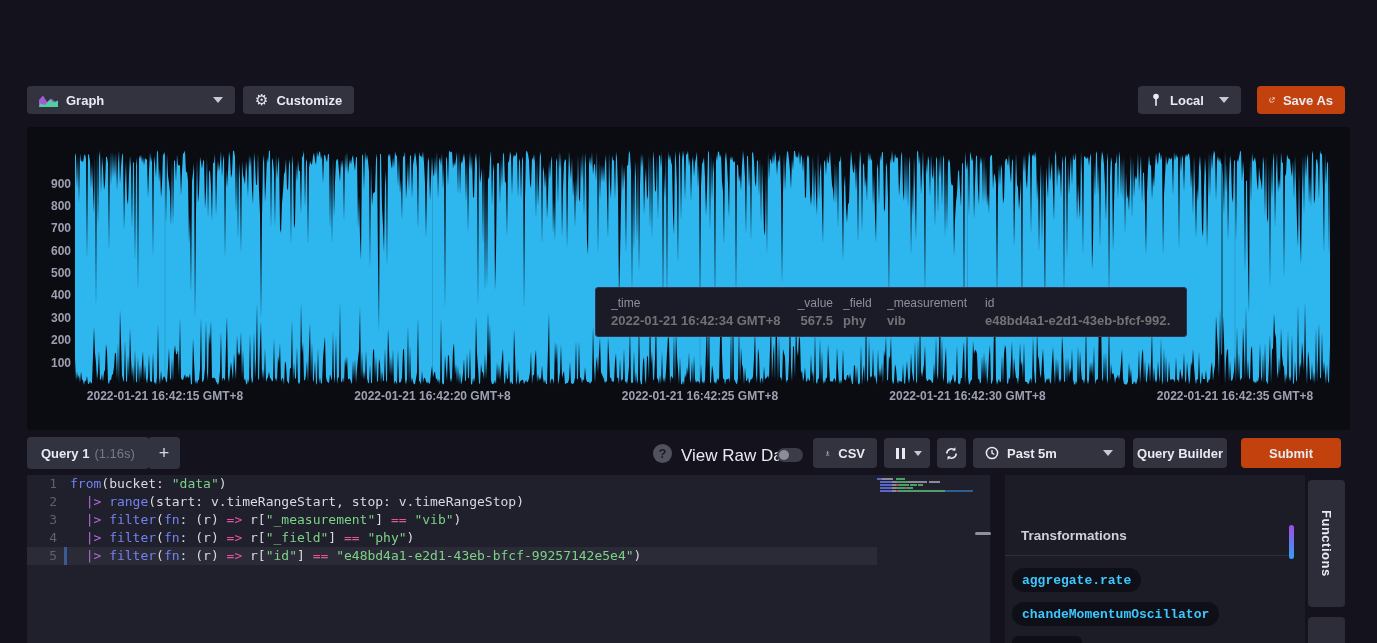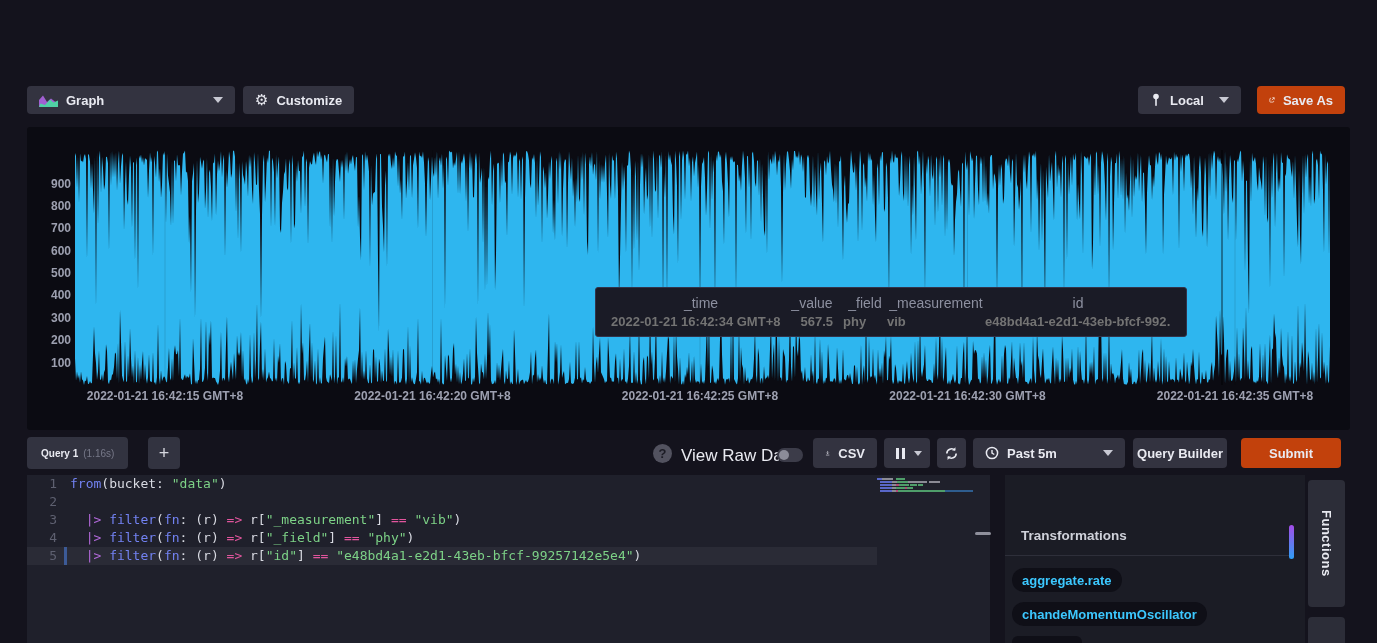--- a/index.html
+++ b/index.html
@@ -35,27 +35,27 @@
   .ytick { position:absolute; width:40px; text-align:right; font-size:12px; font-weight:700; color:#9da0b0; transform:translateY(-50%); }
   .xtick { position:absolute; top:262px; transform:translateX(-50%); font-size:12px; font-weight:700; color:#9da0b0; white-space:nowrap; }
   #chart-svg { position:absolute; left:48px; top:23px; }
 
   
   .tooltip {
     left:595px; top:287px; width:592px; height:50px; background:#1a1b26;
     border:1px solid #32334a; border-radius:3px; display:flex; align-items:center; padding:0 15px;
   }
   .tt-col { display:flex; flex-direction:column; gap:3px; overflow:hidden; }
-  .tt-h { font-size:14px; color:#8d90a0; white-space:nowrap;text-align:center; }
+  .tt-h { font-size:12px; color:#8d90a0; white-space:nowrap; }
   .tt-v { font-size:13px; font-weight:700; color:#737373; white-space:nowrap; }
   .tt-time { width:180px; } .tt-value { width:42px; text-align:right; }
   .tt-field { width:44px; margin-left:10px; } .tt-meas { width:98px; } .tt-id { flex:1; }
 
   
-  .qtab { left:27px; top:437px; height:32px; background:#323340; border-radius:4px; display:flex; align-items:center; padding:0 14px; font-size:10px; font-weight:700; gap:5px; cursor:pointer; }
+  .qtab { left:27px; top:437px; height:32px; background:#323340; border-radius:4px; display:flex; align-items:center; padding:0 14px; font-size:13px; font-weight:700; gap:5px; cursor:pointer; }
   .qtab .dim { color:#777989; font-weight:400; }
   .plus-btn { left:148px; top:437px; width:32px; height:32px; background:#323340; border-radius:4px; display:flex; align-items:center; justify-content:center; font-size:18px; color:#d6d7df; cursor:pointer; }
   .help-circ { left:653px; top:444px; width:19px; height:19px; border-radius:50%; background:#52525f; color:#1b1b24; font-size:13px; font-weight:700; display:flex; align-items:center; justify-content:center; }
   .vrd-label { left:681px; top:446px; font-size:17px; font-weight:400; }
   .toggle { left:777px; top:448px; width:26px; height:14px; border-radius:7px; background:#3c3c49; cursor:pointer; }
   .toggle .knob { position:absolute; left:2px; top:2px; width:10px; height:10px; border-radius:50%; background:#8b8c99; }
   .tb { position:absolute; top:438px; height:30px; }
   .csv-btn { left:813px; width:64px; }
   .pause-btn { left:884px; width:46px; gap:7px; }
   .pausebars { display:flex; gap:3px; } .pausebars i { display:block; width:3px; height:11px; background:#e9eaf1; }
@@ -78,21 +78,21 @@
   .resize-dash { left:975px; top:532px; width:16px; height:3px; background:#8f909c; border-radius:2px; cursor:col-resize; }
 
   
   .fn-panel { left:1005px; top:475px; width:300px; height:168px; background:#1b1c25; }
   .search-box { position:absolute; left:7px; top:14px; width:273px; height:28px; background:#101018; border:1px solid #3a3b49; border-radius:4px; display:flex; align-items:center; padding:0 9px; gap:8px; }
   .search-box input { background:transparent; border:none; outline:none; color:#c9cbd6; font-style:italic; font-size:13.5px; width:100%; font-family:"Liberation Sans", sans-serif; }
   .search-box input::placeholder { color:#6e7080; }
   .fn-section { position:absolute; left:16px; top:53px; font-size:13.5px; font-weight:700; color:#cfd1da; }
   .fn-divider { position:absolute; left:0; top:80px; width:285px; height:1px; background:#2e2f3a; }
   .fn-scrollbar { position:absolute; left:284px; top:50px; width:5px; height:34px; border-radius:3px; background:linear-gradient(#a44ce8,#2f9ef5); }
-  .chip { position:absolute; left:7px; height:24px; background:#0f0f17; border-radius:12px; display:flex; align-items:center; padding:0 10px; font-family:Liberation Sans, sans-serif; font-size:13px; font-weight:700; color:#3cc8ff; cursor:pointer; white-space:nowrap; }
+  .chip { position:absolute; left:7px; height:24px; background:#0f0f17; border-radius:12px; display:flex; align-items:center; padding:0 10px; font-family:Liberation Mono, monospace; font-size:13px; font-weight:700; color:#3cc8ff; cursor:pointer; white-space:nowrap; }
   .chip.c1 { top:93px; } .chip.c2 { top:127px; } .chip.c3 { top:161px; width:70px; height:12px; }
 
   .side-tab { position:absolute; left:1308px; width:37px; background:#2c2d38; border-radius:4px; display:flex; align-items:center; justify-content:center; cursor:pointer; }
   .side-tab.t1 { top:480px; height:127px; }
   .side-tab.t2 { top:617px; height:40px; }
   .side-tab span { writing-mode:vertical-rl; font-size:13px; font-weight:700; color:#e9eaf1; letter-spacing:.5px; }
 
   svg.icon { display:block; }
 </style>
 </head>
@@ -234,21 +234,21 @@
   <div class="abs btn tb builder-btn">
     <span>Query Builder</span>
   </div>
   <div class="abs btn blue tb submit-btn">
     <span>Submit</span>
   </div>
 
   <div class="abs editor" id="editor">
     <div id="code-lines">
         <div class="code-row"><span class="gutter">1</span><span class="code-text"><span class="tk-k">from</span><span class="tk-p">(bucket: </span><span class="tk-s">"data"</span><span class="tk-p">)</span></span></div>
-        <div class="code-row"><span class="gutter">2</span></div>
+        <div class="code-row"><span class="gutter">2</span><span class="code-text"><span class="tk-p">  </span><span class="tk-o">|&gt;</span><span class="tk-p"> </span><span class="tk-k">range</span><span class="tk-p">(start: v.timeRangeStart, stop: v.timeRangeStop)</span></span></div>
         <div class="code-row"><span class="gutter">3</span><span class="code-text"><span class="tk-p">  </span><span class="tk-o">|&gt;</span><span class="tk-p"> </span><span class="tk-k">filter</span><span class="tk-p">(</span><span class="tk-k">fn</span><span class="tk-p">: (r) </span><span class="tk-c">=&gt;</span><span class="tk-p"> r[</span><span class="tk-s">"_measurement"</span><span class="tk-p">] </span><span class="tk-c">==</span><span class="tk-p"> </span><span class="tk-s">"vib"</span><span class="tk-p">)</span></span></div>
         <div class="code-row"><span class="gutter">4</span><span class="code-text"><span class="tk-p">  </span><span class="tk-o">|&gt;</span><span class="tk-p"> </span><span class="tk-k">filter</span><span class="tk-p">(</span><span class="tk-k">fn</span><span class="tk-p">: (r) </span><span class="tk-c">=&gt;</span><span class="tk-p"> r[</span><span class="tk-s">"_field"</span><span class="tk-p">] </span><span class="tk-c">==</span><span class="tk-p"> </span><span class="tk-s">"phy"</span><span class="tk-p">)</span></span></div>
         <div class="code-row active"><span class="gutter">5</span><span class="code-text"><span class="tk-p">  </span><span class="tk-o">|&gt;</span><span class="tk-p"> </span><span class="tk-k">filter</span><span class="tk-p">(</span><span class="tk-k">fn</span><span class="tk-p">: (r) </span><span class="tk-c">=&gt;</span><span class="tk-p"> r[</span><span class="tk-s">"id"</span><span class="tk-p">] </span><span class="tk-c">==</span><span class="tk-p"> </span><span class="tk-s">"e48bd4a1-e2d1-43eb-bfcf-99257142e5e4"</span><span class="tk-p">)</span></span></div>
       </div>
     <div class="minimap" id="minimap">
         <div class="mm-row">
           <i style="width: 5px; background: rgb(89, 103, 201);"></i>
           <i style="width: 11px; background: rgb(139, 139, 149);"></i>
           <i style="width: 3px; background: transparent;"></i>
           <i style="width: 9px; background: rgb(79, 158, 106);"></i>

